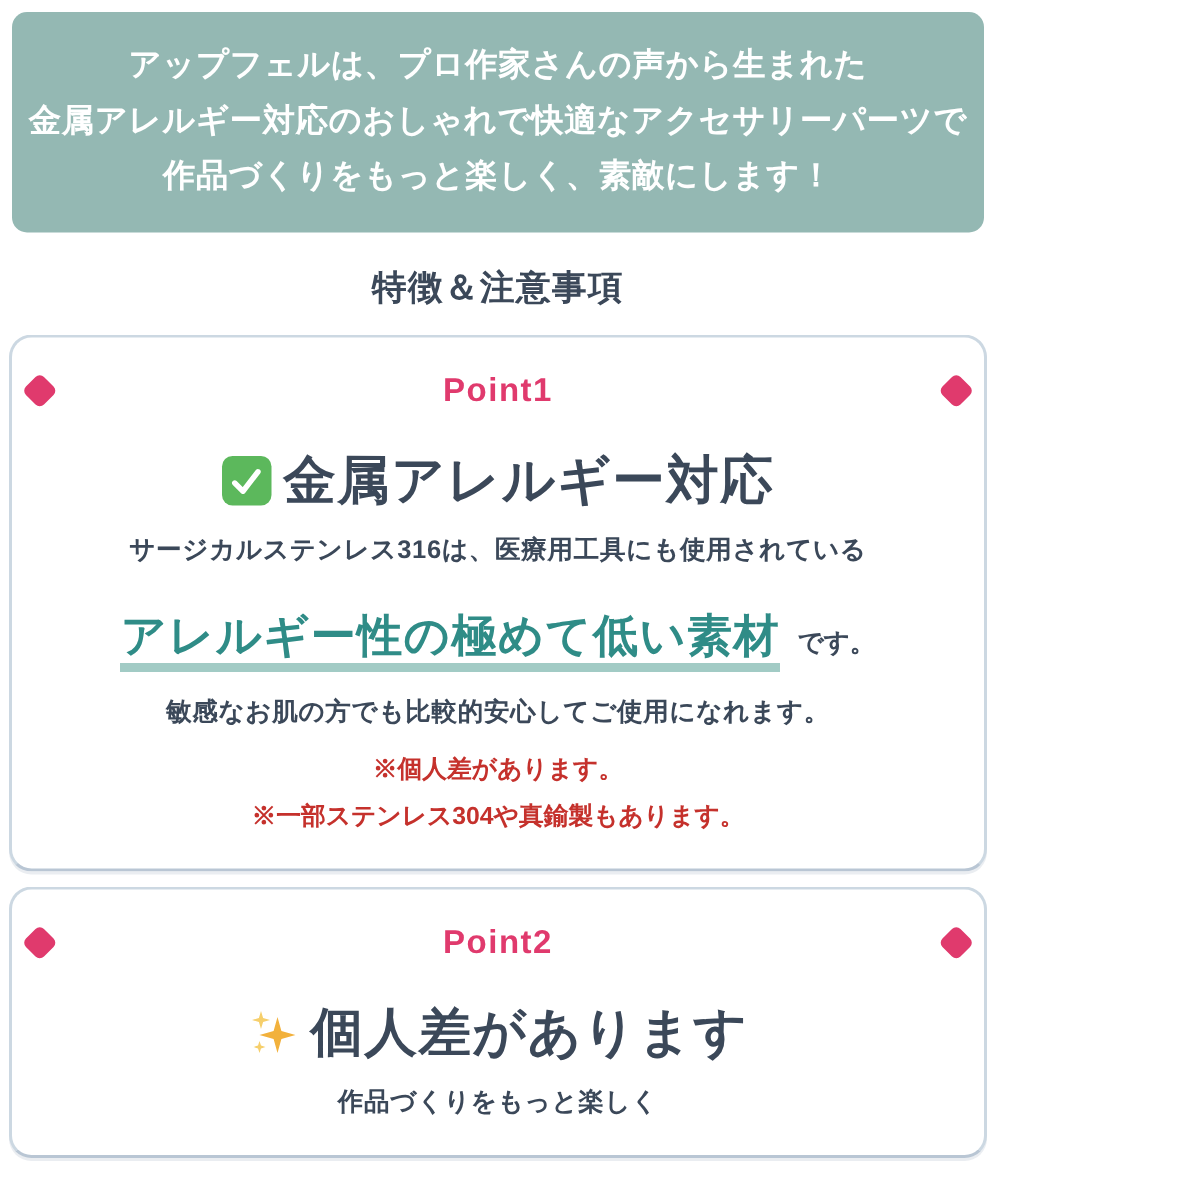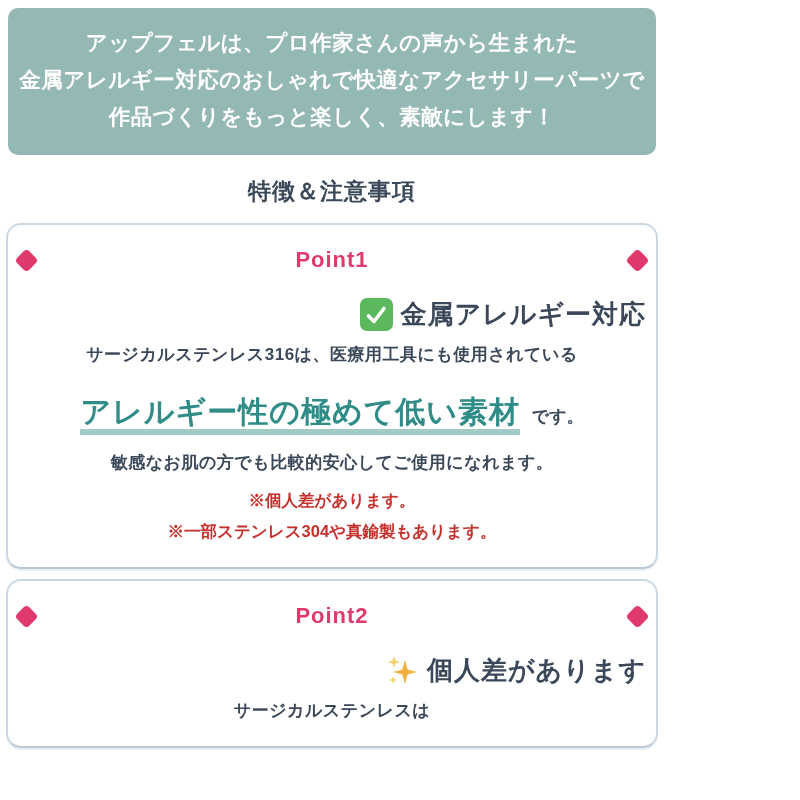--- a/index.html
+++ b/index.html
@@ -81,26 +81,26 @@
   .dia {
     width: 17px; height: 17px;
     background: var(--accent-pink, #e03a6d);
     transform: rotate(45deg);
     border-radius: 4px;
     display: inline-block;
   }
 
   .card-heading {
     margin-top: 24px;
-    font-size: 26px;
+    font-size: 35px;
     font-weight: 700;
     letter-spacing: 1px;
     display: flex;
     align-items: center;
-    justify-content: flex-end;
+    justify-content: center;
     gap: 8px;
   }
   .check {
     width: 33px; height: 33px;
     background: var(--check-green, #5cb85c);
     border-radius: 7px;
     display: inline-flex;
     align-items: center;
     justify-content: center;
   }
@@ -190,17 +190,17 @@
       <span class="sparkles">
         <svg width="34" height="34" viewBox="0 0 34 34">
           <path d="M20 6 L22.6 15.4 L32 18 L22.6 20.6 L20 30 L17.4 20.6 L8 18 L17.4 15.4 Z" fill="#f2b13c"></path>
           <path d="M9 2 L10.4 6.6 L15 8 L10.4 9.4 L9 14 L7.6 9.4 L3 8 L7.6 6.6 Z" fill="#f6cf6b"></path>
           <path d="M8 22 L9 25 L12 26 L9 27 L8 30 L7 27 L4 26 L7 25 Z" fill="#f6cf6b"></path>
         </svg>
       </span>
       <span>個人差があります</span>
     </h2>
 
-    <p class="body-text">サージカルステンレスは</p>
+    <p class="body-text">作品づくりをもっと楽しく</p>
 
   </section>
 
 </div>
 
 </body></html>

